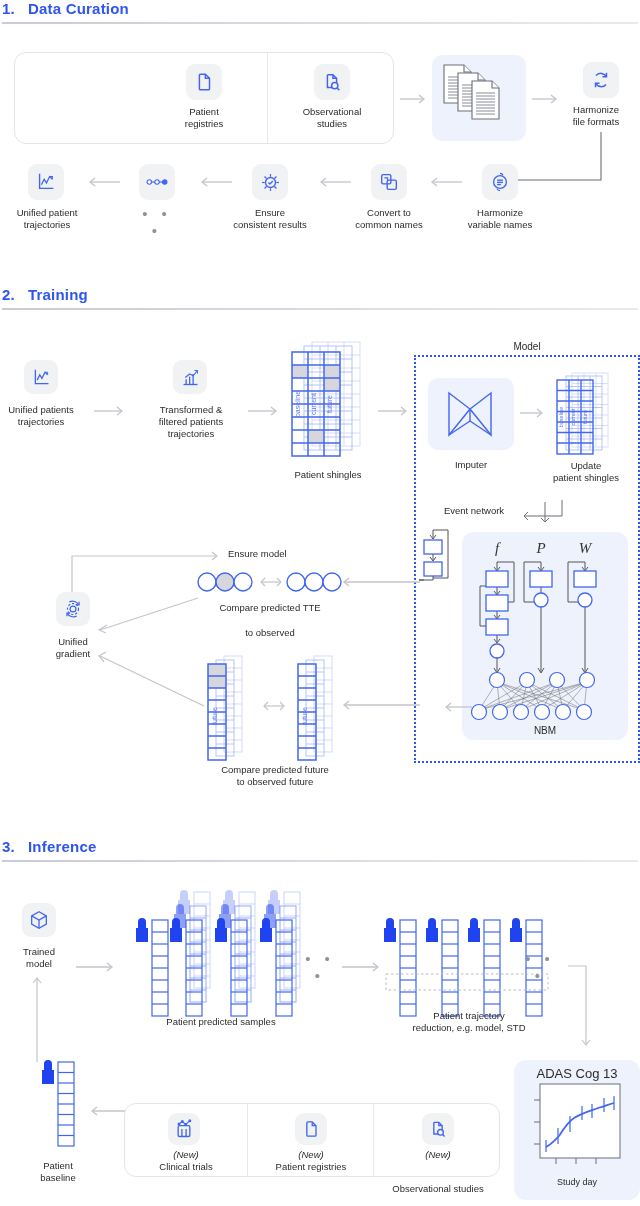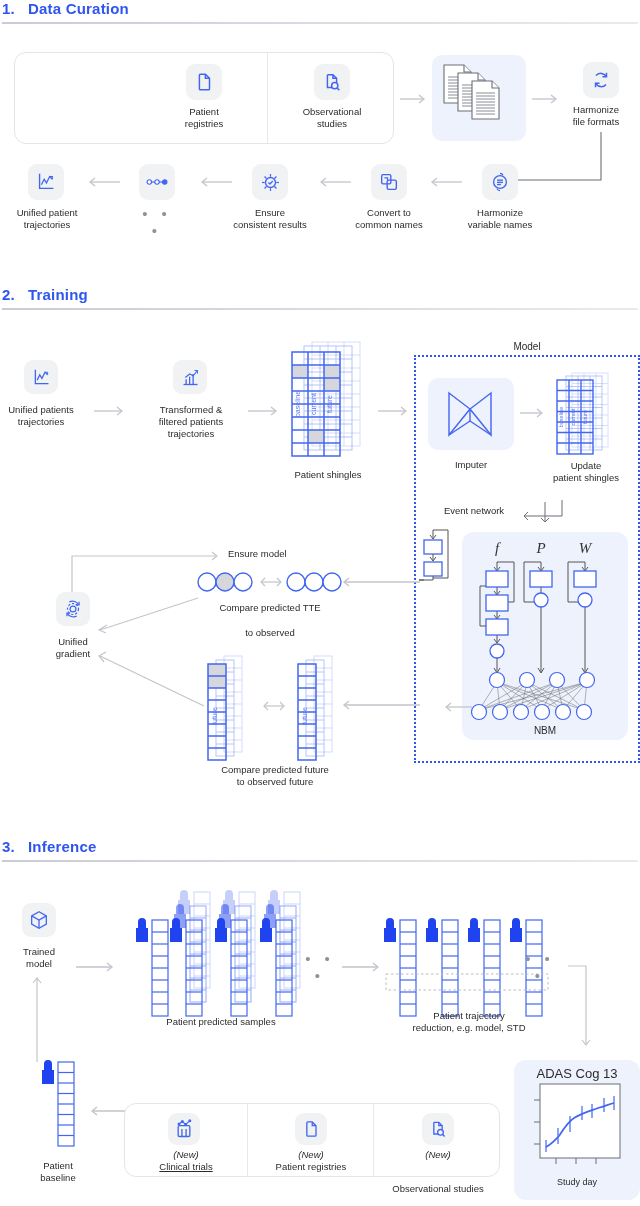--- a/index.html
+++ b/index.html
@@ -940,21 +940,21 @@
         <line x1="9.5" y1="12" x2="9.5" y2="21"></line>
           <line x1="14.5" y1="12" x2="14.5" y2="21"></line>
         <polyline points="6,6 10,3 14,6.5 19,2" stroke-width="1.3"></polyline>
         <circle cx="6" cy="6" r="1"></circle>
           <circle cx="10" cy="3" r="1"></circle>
           <circle cx="14" cy="6.5" r="1"></circle>
           <circle cx="19" cy="2" r="1"></circle>
       </svg>
     </div>
     <div class="lbl ital" style="left:0px;top:45px;width:122px;">(New)</div>
-    <div class="lbl" style="left:0px;top:57px;width:122px;text-decoration:underline;">Clinical trials</div>
+    <div class="lbl" style="left:0px;top:57px;width:122px;">Clinical trials</div>
   </div>
   <div class="srccell" style="left:122px;width:126px;">
     <div class="tile" style="left:47px;top:9px;width:32px;height:32px;">
       <svg width="20" height="20" viewBox="0 0 24 24" fill="none" stroke="#4266ef" stroke-width="1.6">
         <path d="M8 3.5h5.5L18 8v11.5a1 1 0 0 1-1 1H8a1 1 0 0 1-1-1V4.5a1 1 0 0 1 1-1z"></path>
         <path d="M13.5 3.5V8H18"></path>
       </svg>
     </div>
     <div class="lbl ital" style="left:0px;top:45px;width:126px;">(New)</div>
     <div class="lbl" style="left:0px;top:57px;width:126px;">Patient registries</div>

